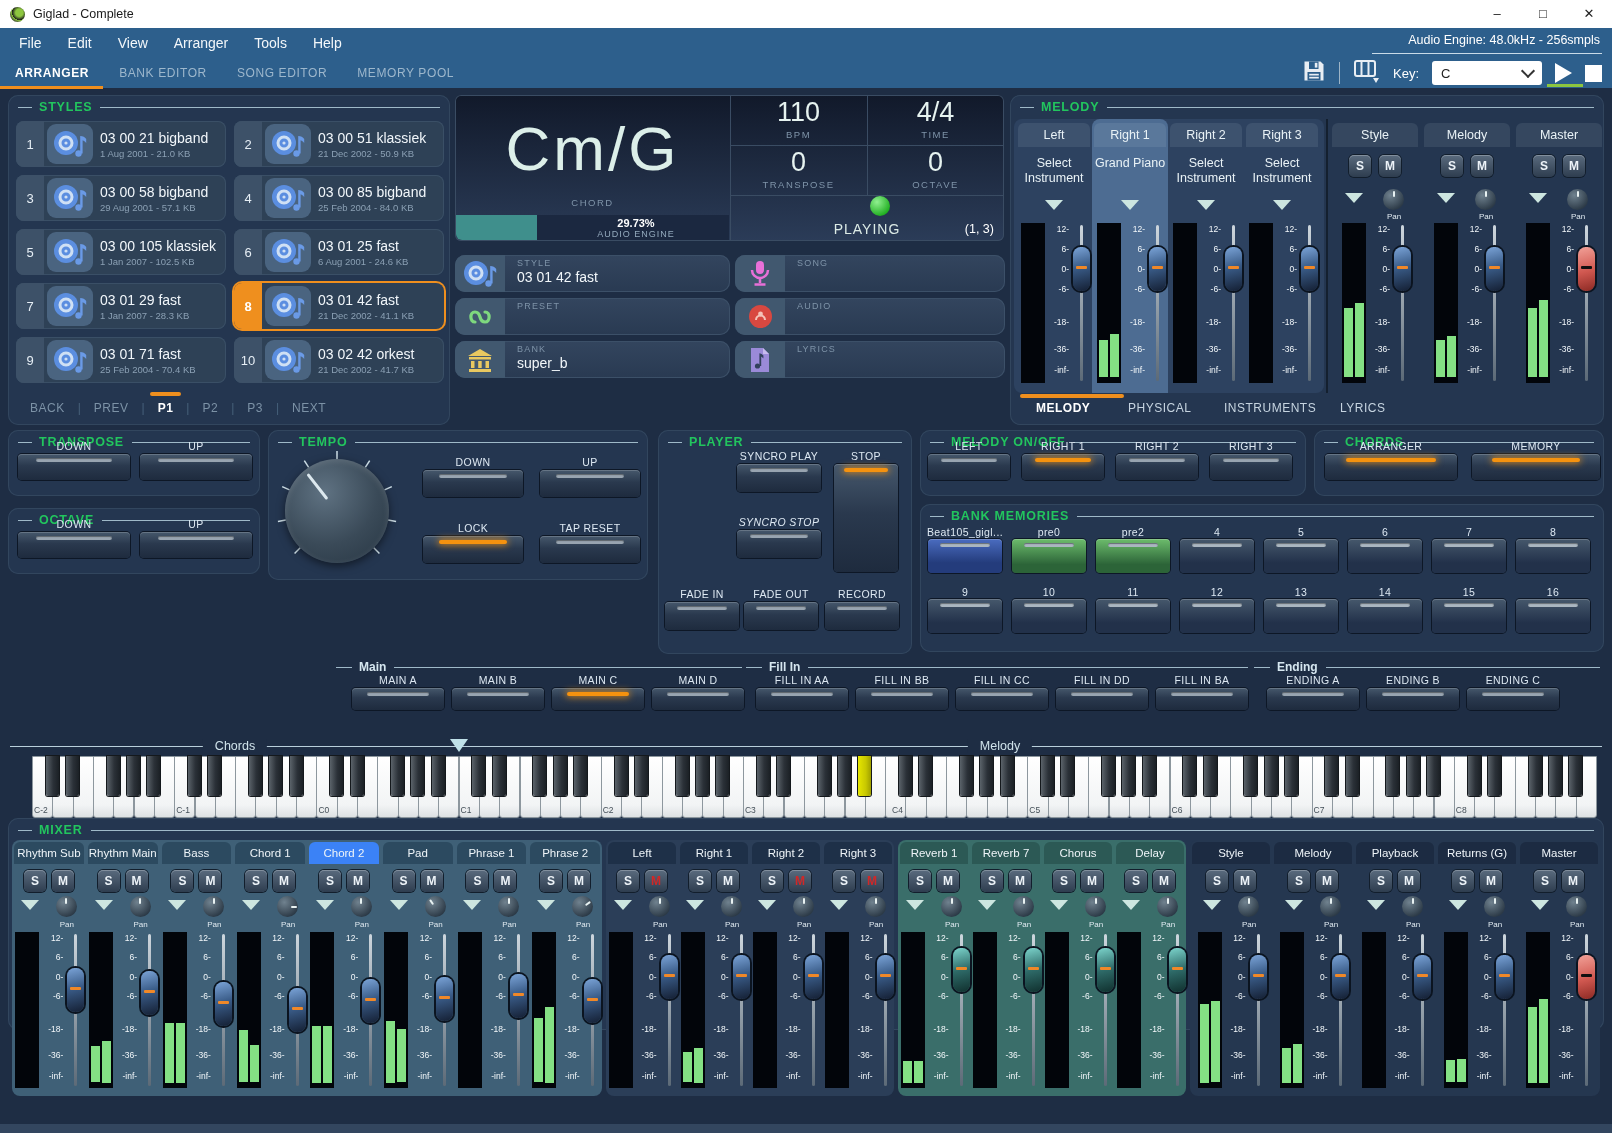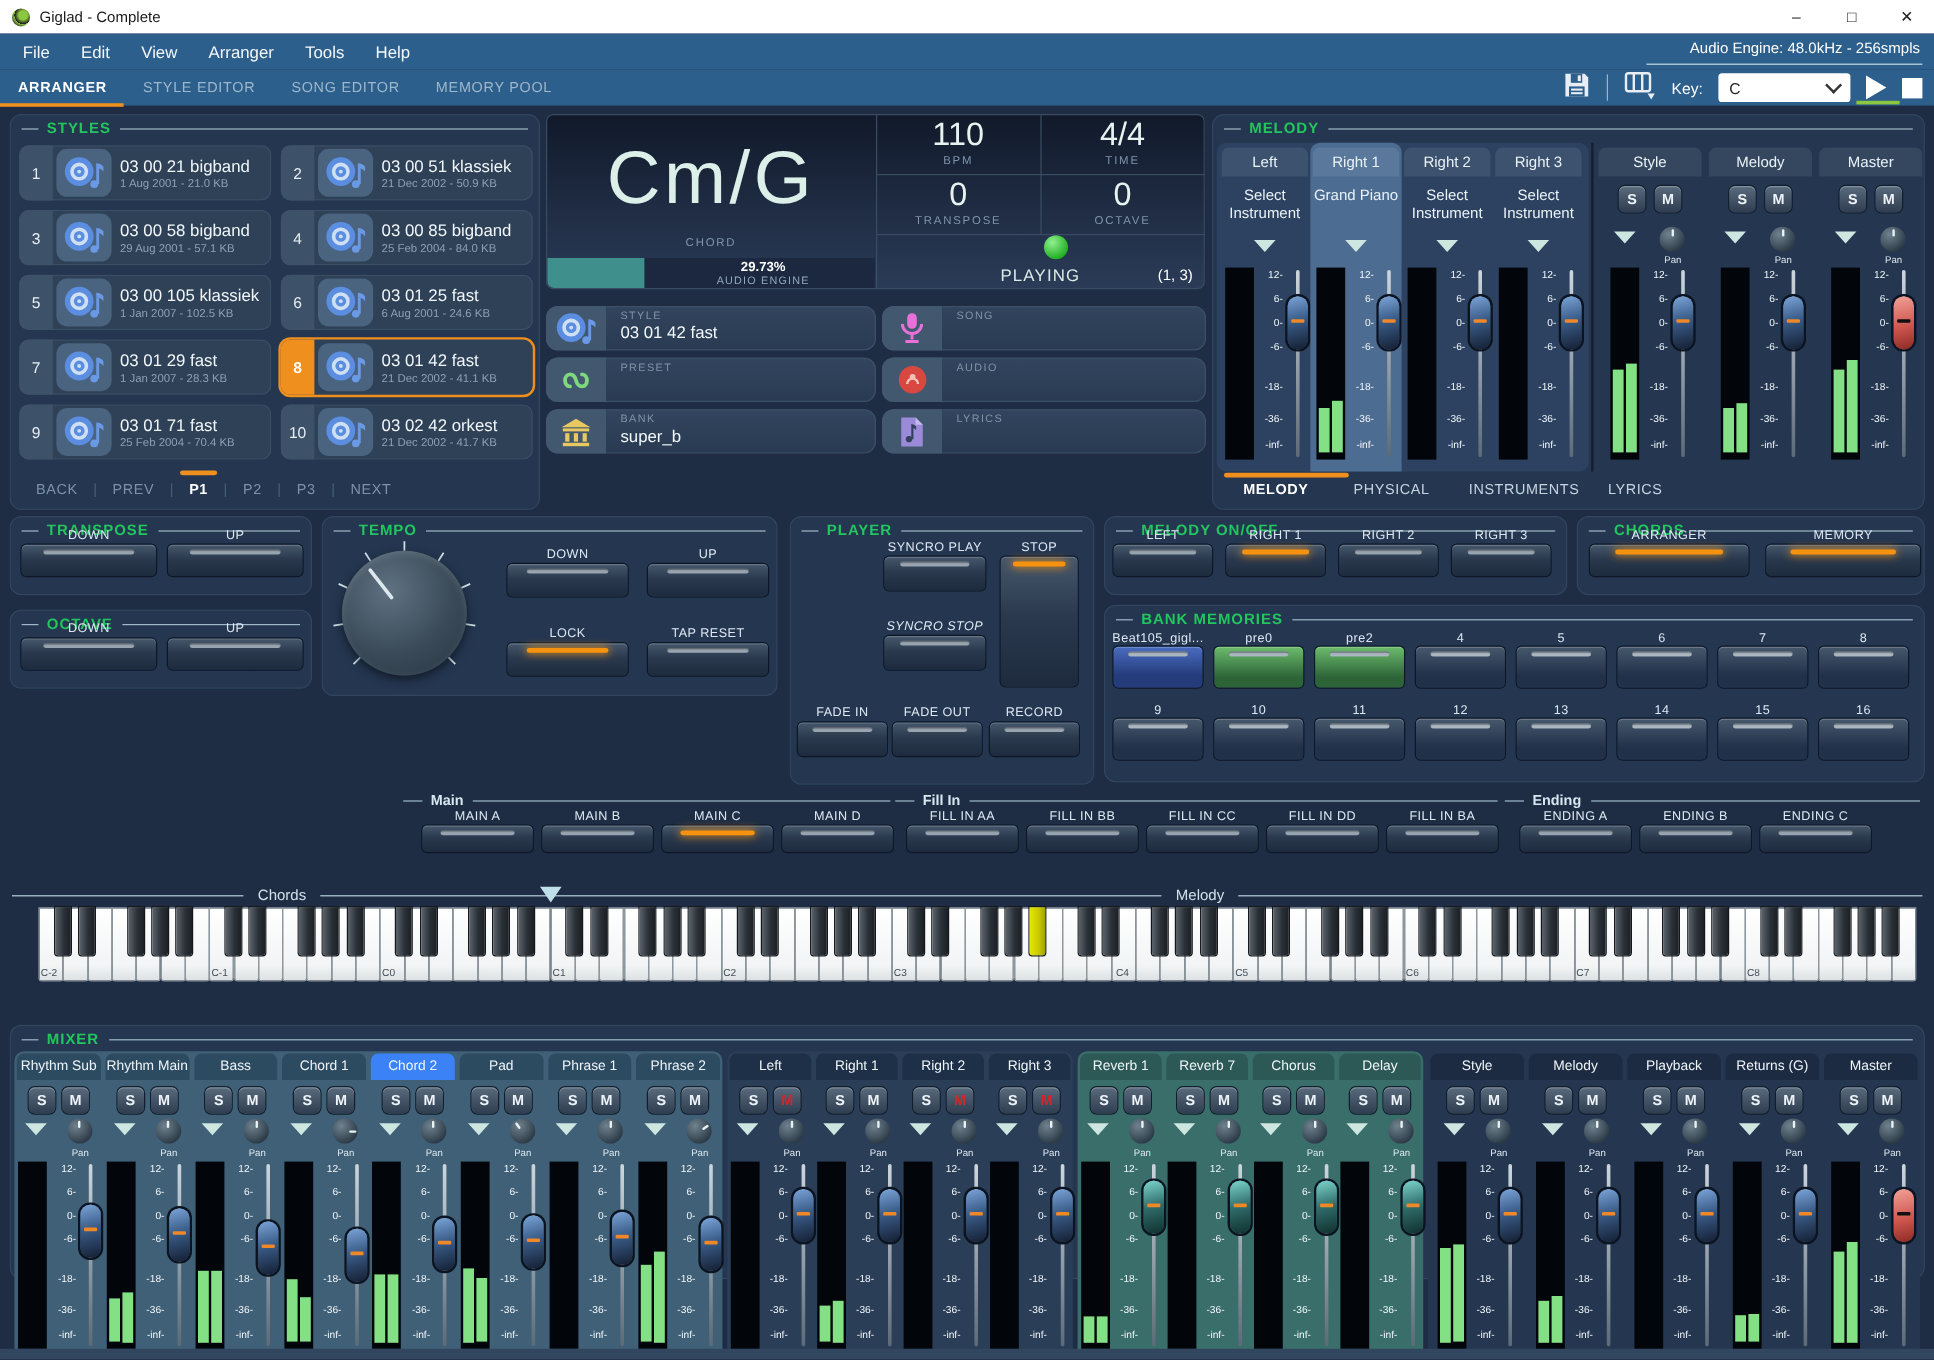--- a/index.html
+++ b/index.html
@@ -163,21 +163,21 @@
       <span class="mitem">View</span>
       <span class="mitem">Arranger</span>
       <span class="mitem">Tools</span>
       <span class="mitem">Help</span>
     </div>
   <div class="audio-engine">Audio Engine: 48.0kHz - 256smpls</div>
 </div>
 <div class="toolbar">
   <div id="tool-tabs">
       <span class="ttab active">ARRANGER</span>
-      <span class="ttab">STYLE EDITOR</span>
+      <span class="ttab">BANK EDITOR</span>
       <span class="ttab">SONG EDITOR</span>
       <span class="ttab">MEMORY POOL</span>
     </div>
   <div class="tool-right">
     <span><svg width="24" height="24" viewBox="0 0 24 24">
           <path d="M2.5 2.5 h16 l3 3 v16 h-19 z" fill="#e8eef4"></path>
           <rect x="7" y="2.5" width="9.5" height="7.5" fill="#2d5f8c"></rect>
           <rect x="12.8" y="3.8" width="2.6" height="4.8" fill="#e8eef4"></rect>
           <rect x="5.5" y="13" width="13" height="8.5" fill="#2d5f8c"></rect>
           <rect x="7.2" y="14.8" width="9.6" height="1.7" fill="#e8eef4"></rect>
@@ -1059,29 +1059,29 @@
       <div class="bk" style="left: 1455.9px;"></div>
       <div class="bk" style="left: 1496.6px;"></div>
       <div class="bk" style="left: 1516.9px;"></div>
       <div class="bk" style="left: 1537.2px;"></div>
       <div class="klbl" style="left: 2px;">C-2</div>
       <div class="klbl" style="left: 144.2px;">C-1</div>
       <div class="klbl" style="left: 286.4px;">C0</div>
       <div class="klbl" style="left: 428.5px;">C1</div>
       <div class="klbl" style="left: 570.7px;">C2</div>
       <div class="klbl" style="left: 712.9px;">C3</div>
-      <div class="klbl" style="left: 898px;">C4</div>
+      <div class="klbl" style="left: 860px;">C4</div>
       <div class="klbl" style="left: 997.3px;">C5</div>
       <div class="klbl" style="left: 1139.5px;">C6</div>
       <div class="klbl" style="left: 1281.6px;">C7</div>
       <div class="klbl" style="left: 1423.8px;">C8</div>
     </div>
 </div>
 
-<div class="panel" style="left:8px;top:854px;width:1596px;height:212px">
+<div class="panel" style="left:8px;top:818px;width:1596px;height:212px">
   <div class="ptitle">MIXER</div>
   <div id="mixer-body" style="position:absolute;inset:0">
       <div class="mgroup" style="left: 4px; width: 590px; background: rgb(63, 96, 119);">
         <div class="mhead" style="left: 2px; top: 2px; width: 69.8px; height: 22px; background: rgb(44, 74, 96);">Rhythm Sub</div>
         <div class="sq" style="left: 11.9px; top: 30px;">S</div>
         <div class="sq" style="left: 39.9px; top: 30px;">M</div>
         <div class="tri" style="left: 8.9px; top: 60px;"></div>
         <div class="knob" style="left: 43.9px; top: 56px;">
           <div class="ktick"></div>
         </div>

